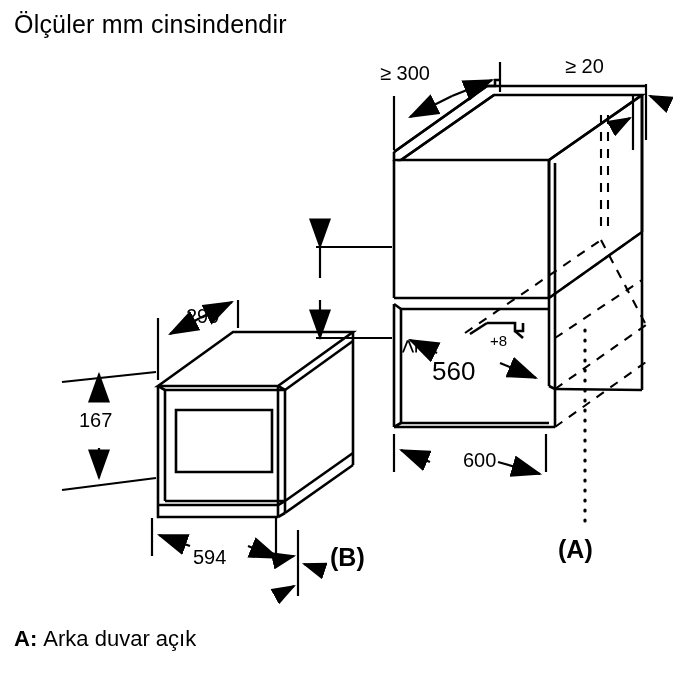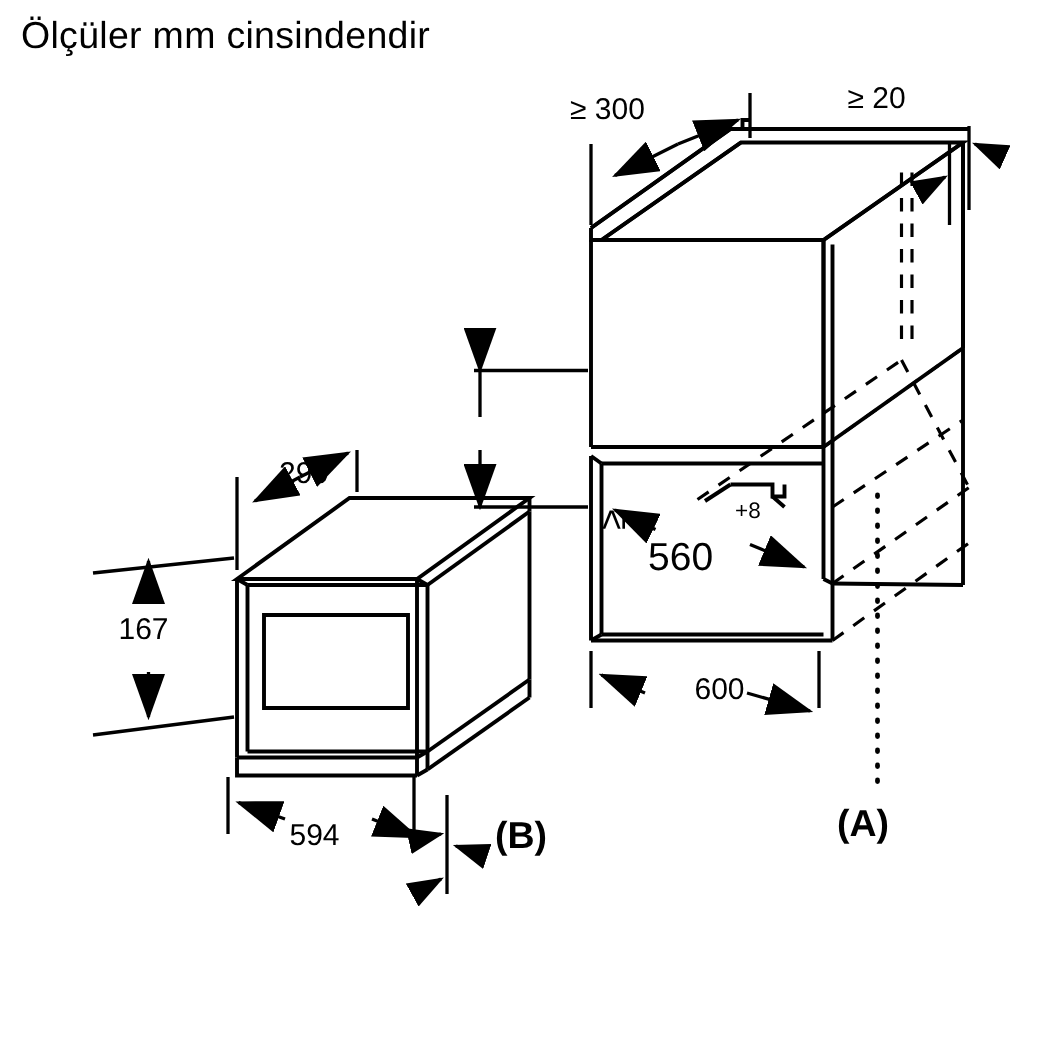--- a/index.html
+++ b/index.html
@@ -209,15 +209,18 @@
   <div class="txt dim" style="left:163px;top:305px;margin-left:23px;">299</div>
 
   <div class="txt dim" style="left:79px;top:409px;">167</div>
 
   <div class="txt dim" style="left:193px;top:546px;">594</div>
 
   <div class="txt lbl" style="left:330px;top:543px;">(B)</div>
 
   <div class="txt lbl" style="left:558px;top:535px;">(A)</div>
 
+  <div class="txt legend" style="left:14px;top:626px;">
+    <b>A:</b><span>&nbsp;</span><span>Arka duvar açık</span>
+  </div>
 
 
 </div>
 
 </body></html>

